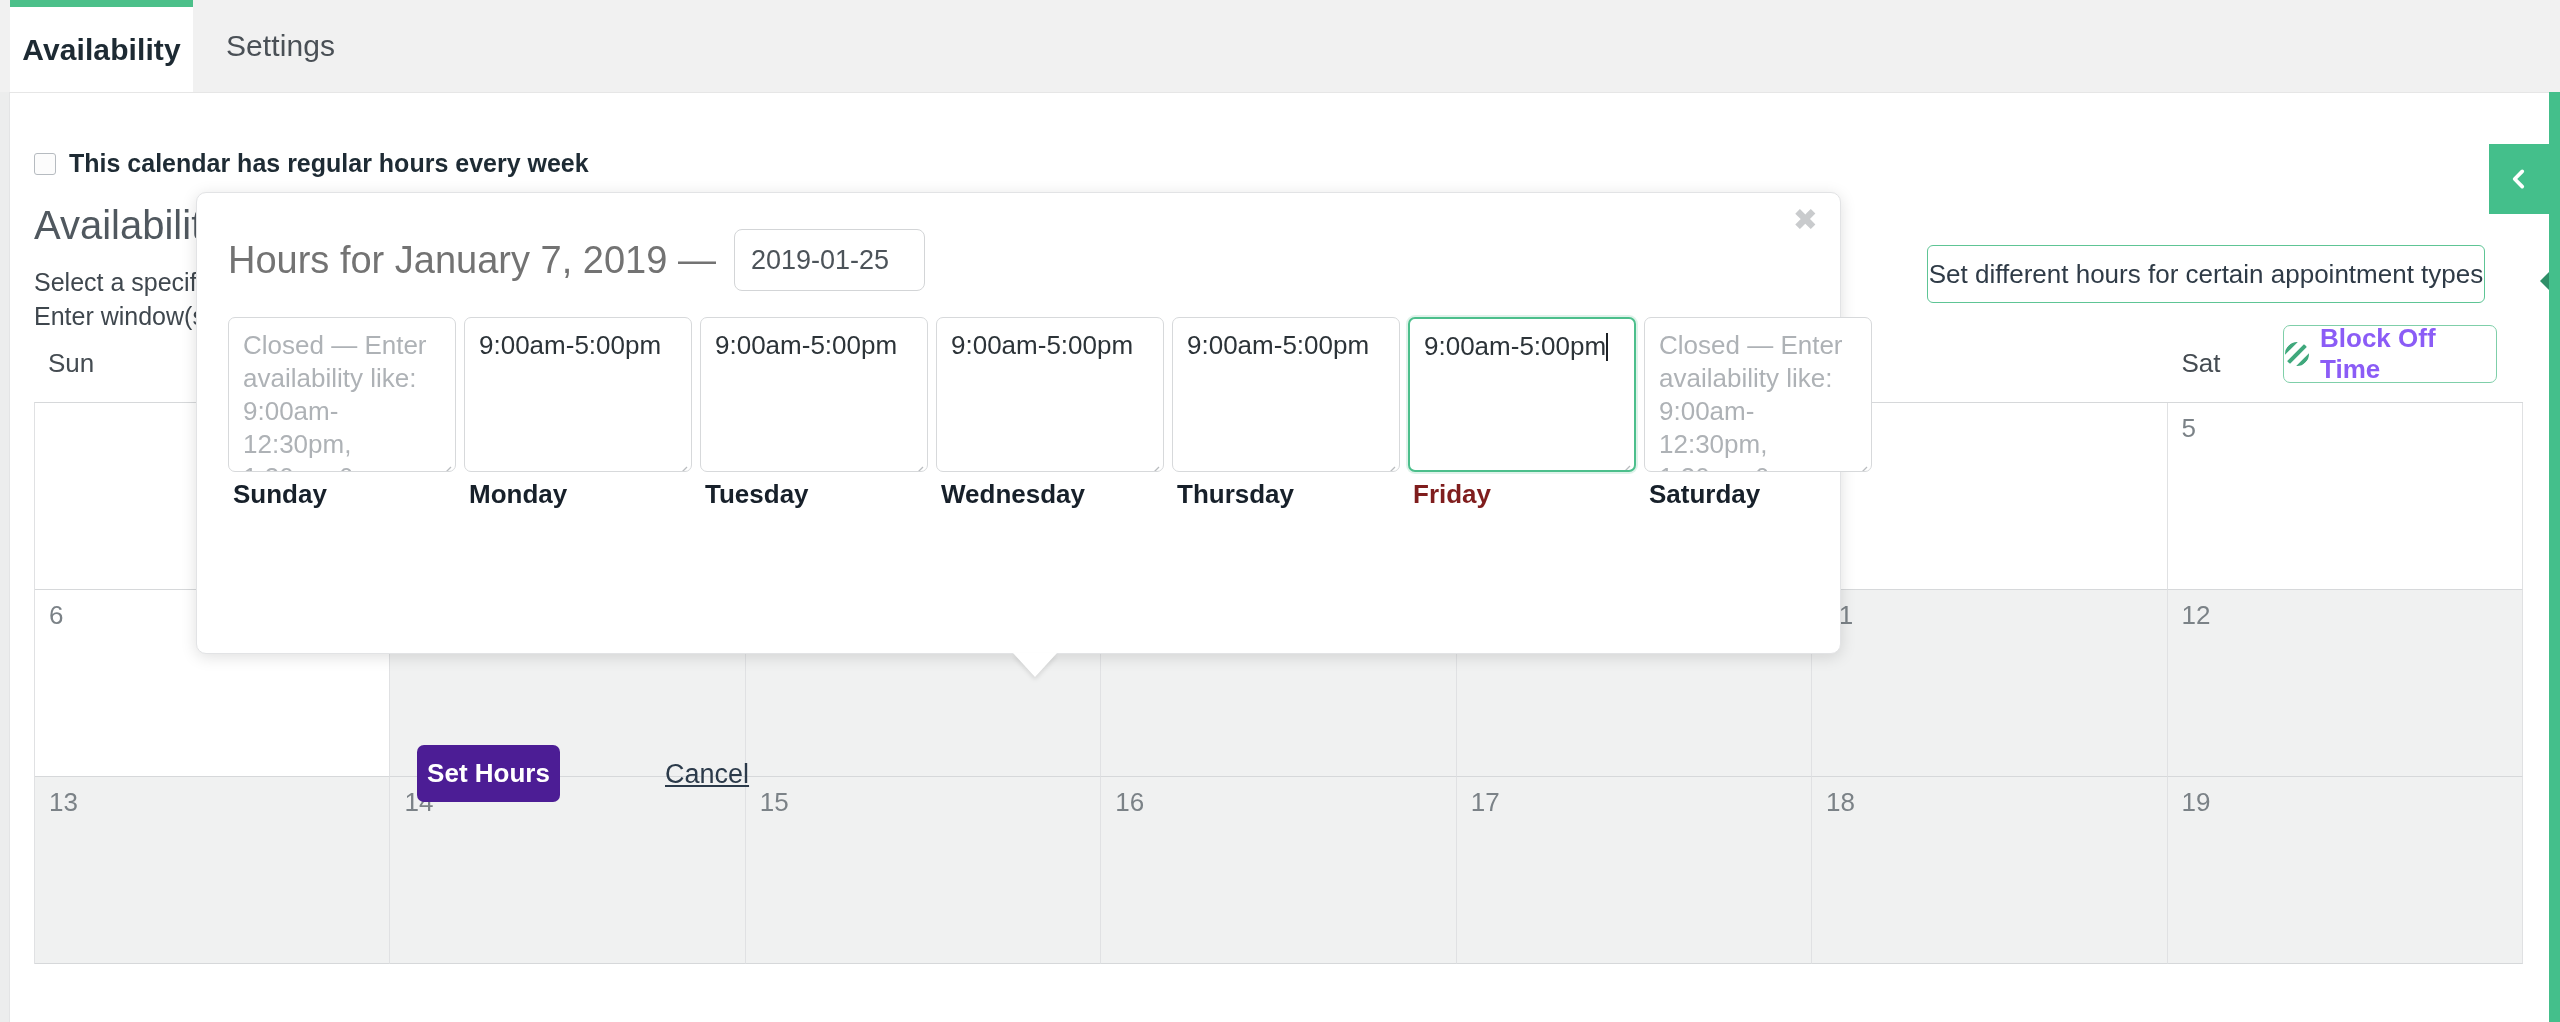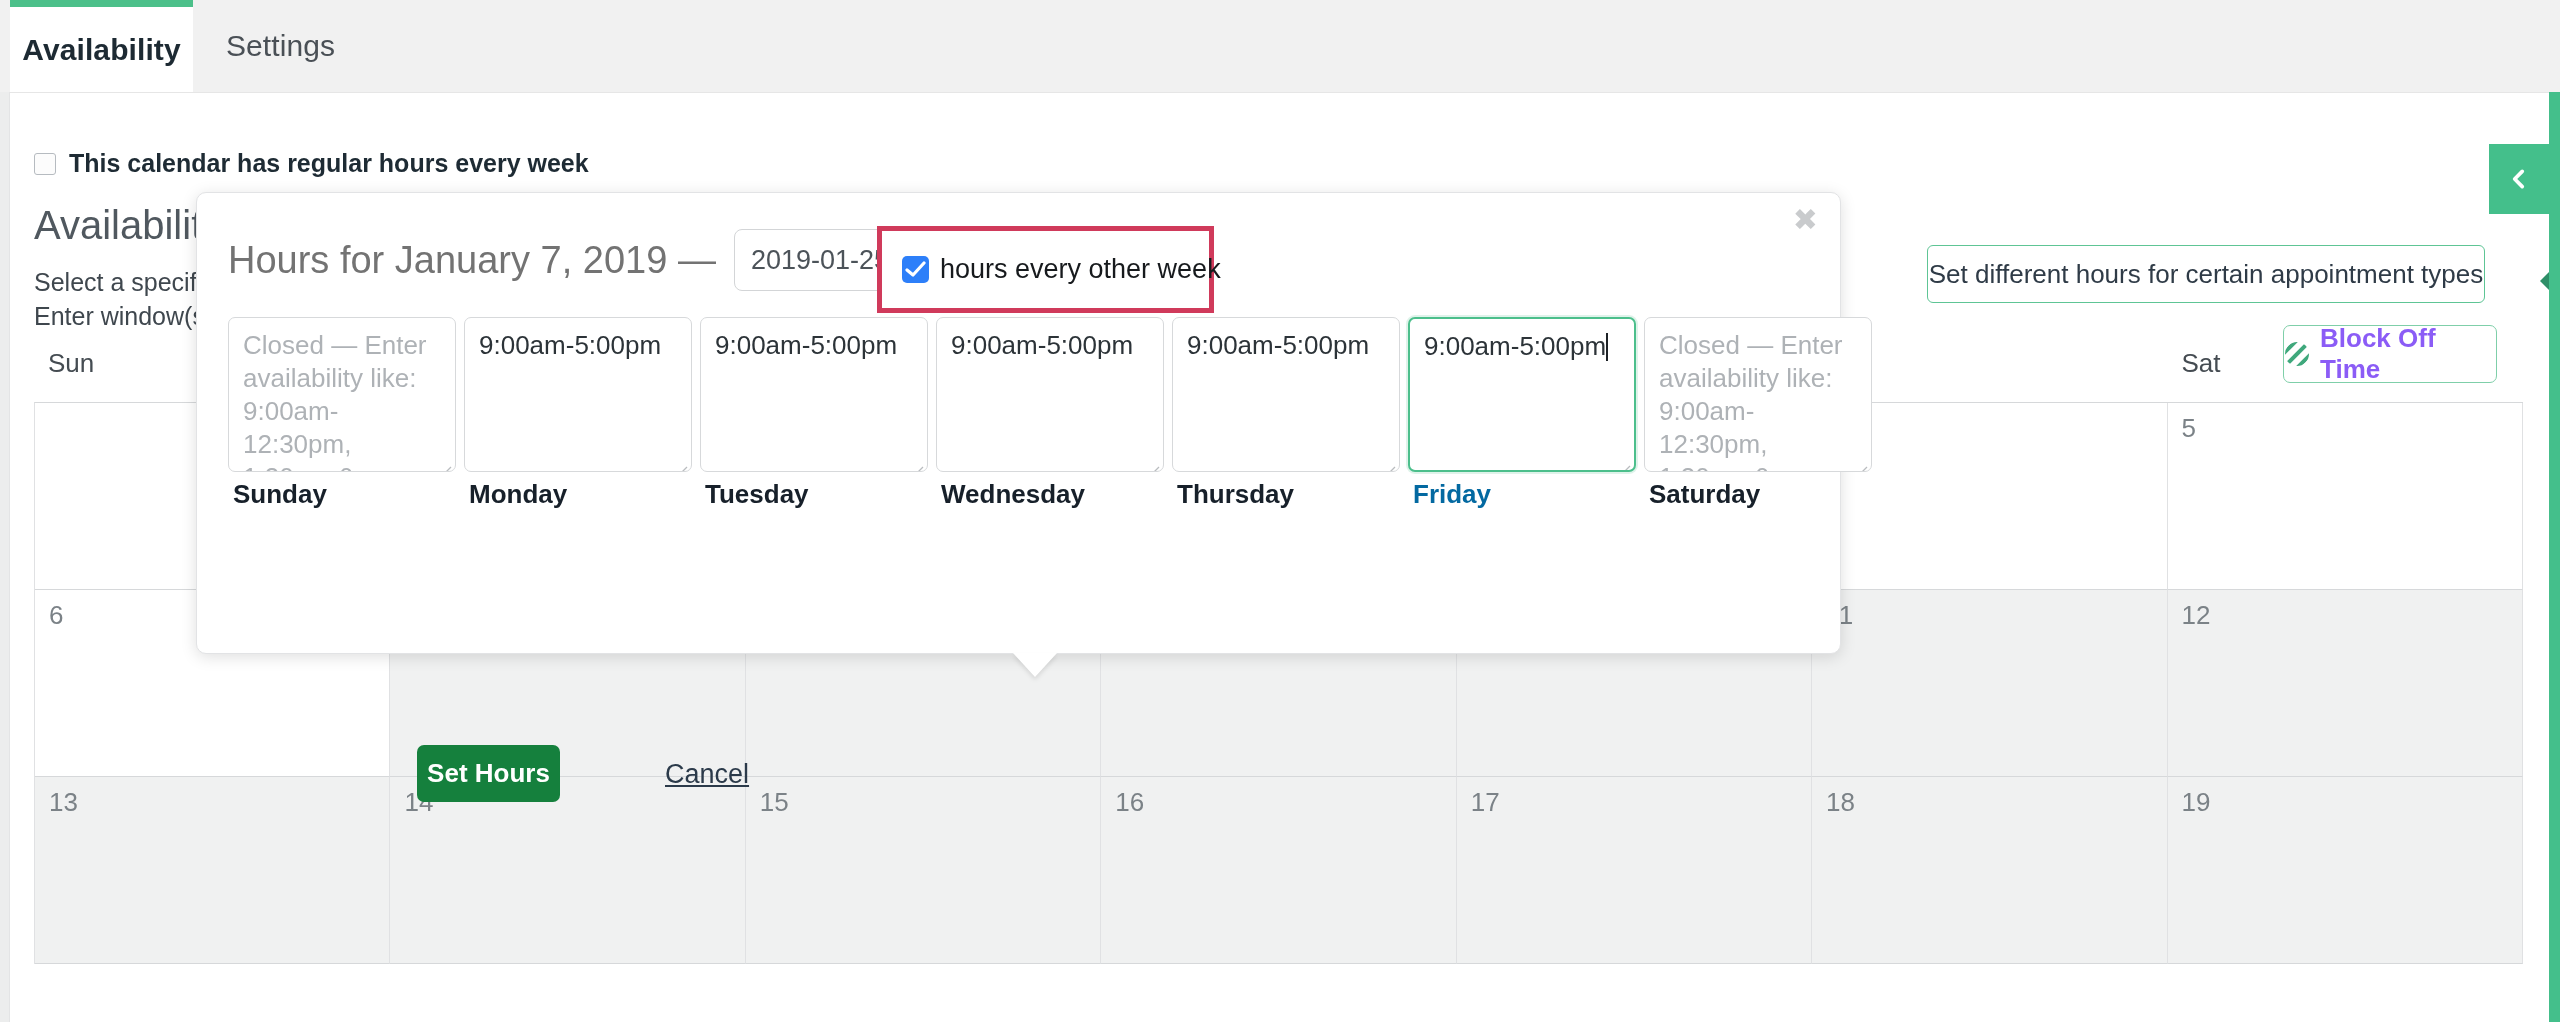--- a/index.html
+++ b/index.html
@@ -272,27 +272,27 @@
     display: inline-block;
     width: 2px; height: 28px;
     background: #1d2226;
     vertical-align: -6px;
   }
   .day-label {
     margin-top: 7px;
     font-size: 26px; font-weight: bold; color: #17202a;
     padding-left: 5px;
   }
-  .day-label.active { color: #0369a1; }
+  .day-label.active { color: #7f1d1d; }
 
   
   .set-hours-btn {
     position: absolute; left: 220px; top: 552px;
     width: 143px; height: 57px;
-    background: #15803d;
+    background: #4c1d95;
     border-radius: 7px;
     display: flex; align-items: center; justify-content: center;
     color: #ffffff; font-size: 26px; font-weight: bold;
     cursor: pointer; z-index: 22;
   }
   .cancel-link {
     position: absolute; left: 468px; top: 566px;
     font-size: 27px; color: #2b3a4a;
     text-decoration: underline;
     cursor: pointer; z-index: 22;
@@ -470,22 +470,14 @@
     </div>
 
     <div class="set-hours-btn">
       <span>Set Hours</span>
     </div>
     <div class="cancel-link">
       <span>Cancel</span>
     </div>
   </div>
 
-  <div class="biweekly-wrap">
-    <span class="cb-checked">
-      <svg width="21" height="19" viewBox="0 0 21 19" fill="none" stroke="#ffffff" stroke-width="3.2" stroke-linecap="round" stroke-linejoin="round">
-        <polyline points="2 10 8 15 19 3"></polyline>
-      </svg>
-    </span>
-    <span class="biweekly-label">hours every other week</span>
-  </div>
 
 </div>
 
 </body></html>

